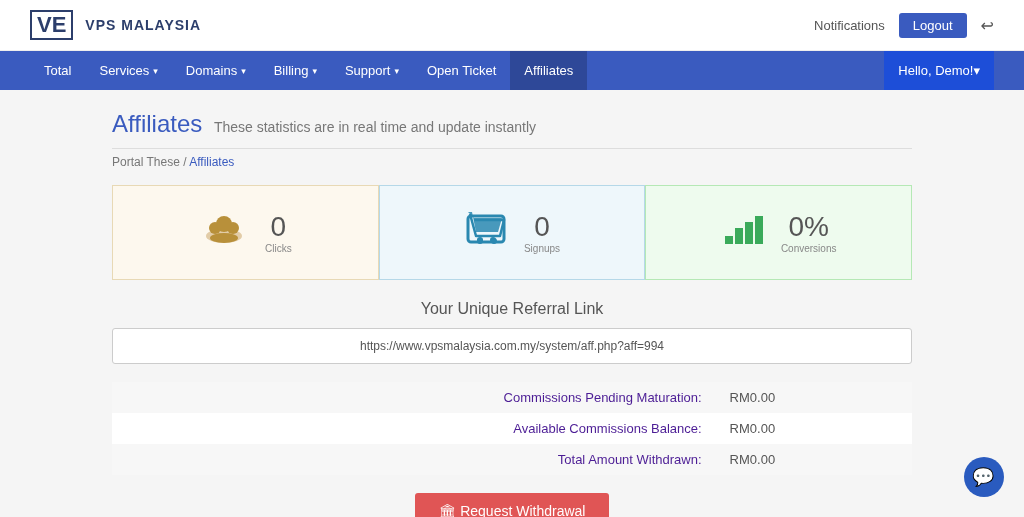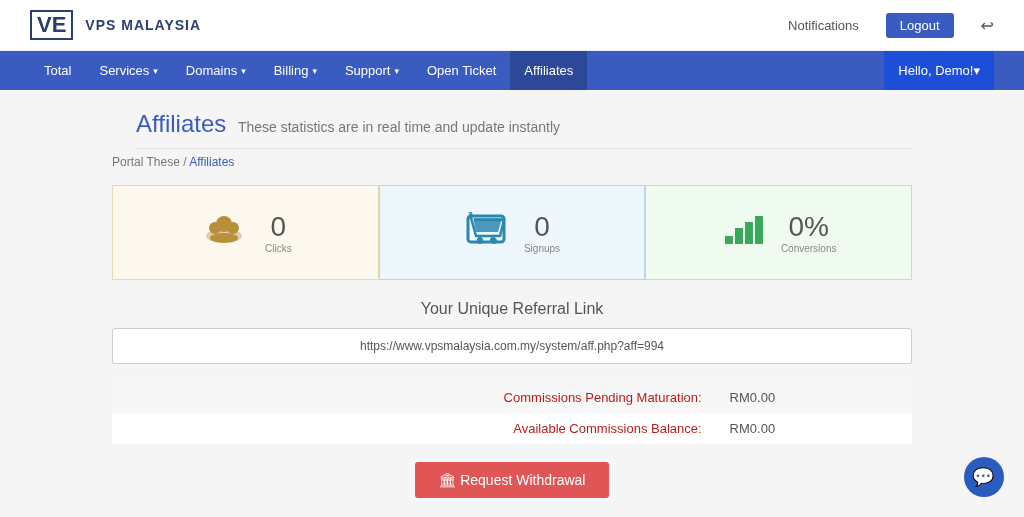--- a/index.html
+++ b/index.html
@@ -29,21 +29,21 @@
     }
     .logo-text {
       font-size: 14px;
       font-weight: bold;
       color: #2c3e6b;
       letter-spacing: 1px;
     }
     .header-right {
       display: flex;
       align-items: center;
-      gap: 27px;
+      gap: 14px;
     }
     .notifications-btn {
       color: #555;
       font-size: 13px;
       cursor: pointer;
       background: none;
       border: none;
     }
     .logout-btn {
       background: #3a5bbf;
@@ -100,21 +100,20 @@
     .content {
       max-width: 820px;
       margin: 0 auto;
       padding: 20px 10px;
     }
 
     .page-title-area {
       margin-bottom: 6px;
       border-bottom: 1px solid #ddd;
       padding-bottom: 10px;
-      margin-left: 24px;
     }
     .page-title-area h1 {
       display: inline;
       font-size: 24px;
       color: #3a5bbf;
       font-weight: normal;
     }
     .page-subtitle {
       font-size: 14px;
       color: #777;
@@ -183,21 +182,21 @@
       margin-bottom: 18px;
     }
     .commissions-table tr { }
     .commissions-table td {
       padding: 8px 14px;
       font-size: 13px;
       color: #555;
     }
     .commissions-table tr:nth-child(odd) { background: #f7f7f7; }
     .commissions-table tr:nth-child(even) { background: #fff; }
-    .commissions-table .label-cell { text-align: right; color: #b91c1c; }
+    .commissions-table .label-cell { text-align: right; color: #4c1d95; }
     .commissions-table .value-cell { color: #555; }
 
     
     .withdrawal-section { text-align: center; margin-bottom: 8px; }
     .withdrawal-btn {
       background: #e05555;
       color: #fff;
       border: none;
       padding: 10px 24px;
       border-radius: 3px;
@@ -328,20 +327,24 @@
   <table class="commissions-table">
     <tbody>
       <tr>
         <td class="label-cell">Commissions Pending Maturation:</td>
         <td class="value-cell">RM0.00</td>
       </tr>
       <tr>
         <td class="label-cell">Available Commissions Balance:</td>
         <td class="value-cell">RM0.00</td>
       </tr>
+      <tr>
+        <td class="label-cell">Total Amount Withdrawn:</td>
+        <td class="value-cell">RM0.00</td>
+      </tr>
     </tbody>
   </table>
 
   <div class="withdrawal-section">
     <button class="withdrawal-btn">🏛 Request Withdrawal</button>
   </div>
 
 </div>
 
 <div class="chat-bubble">💬</div>

